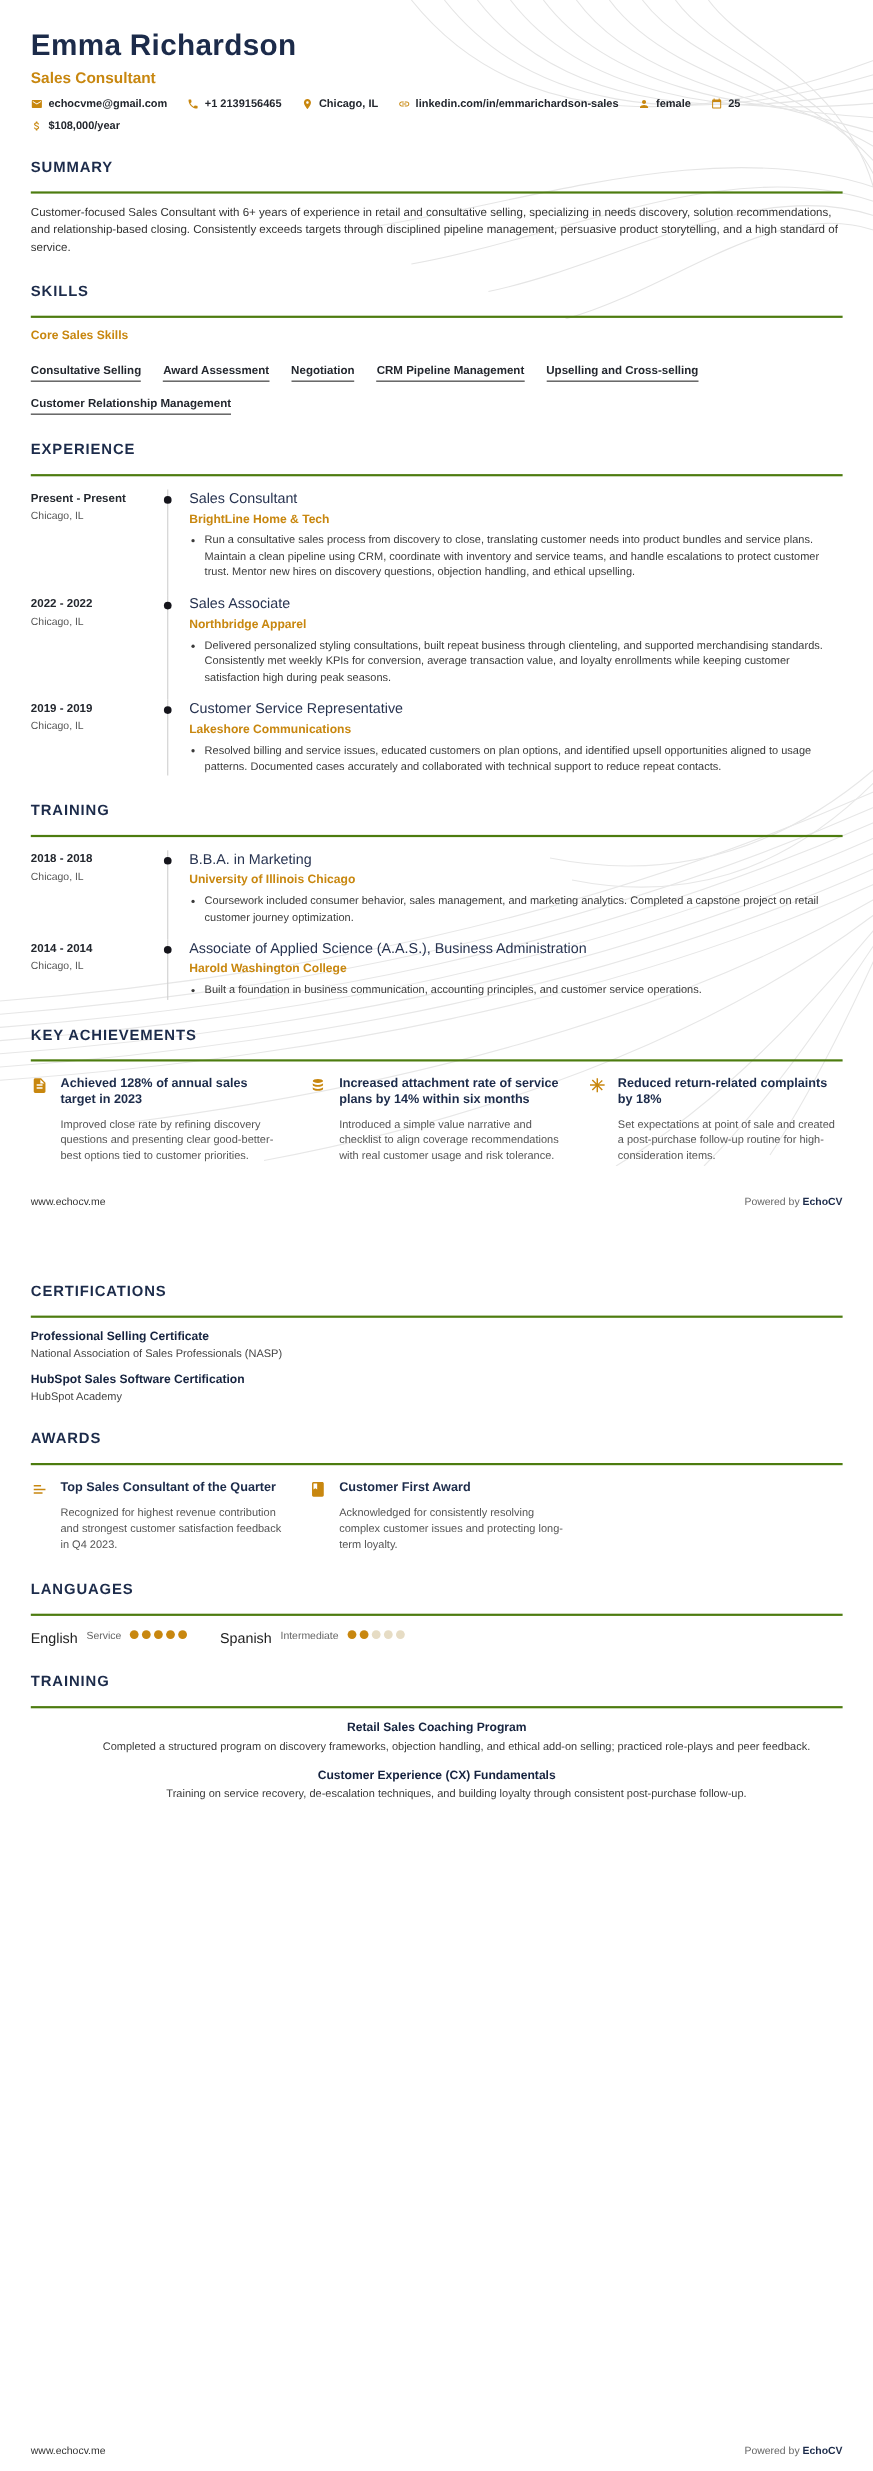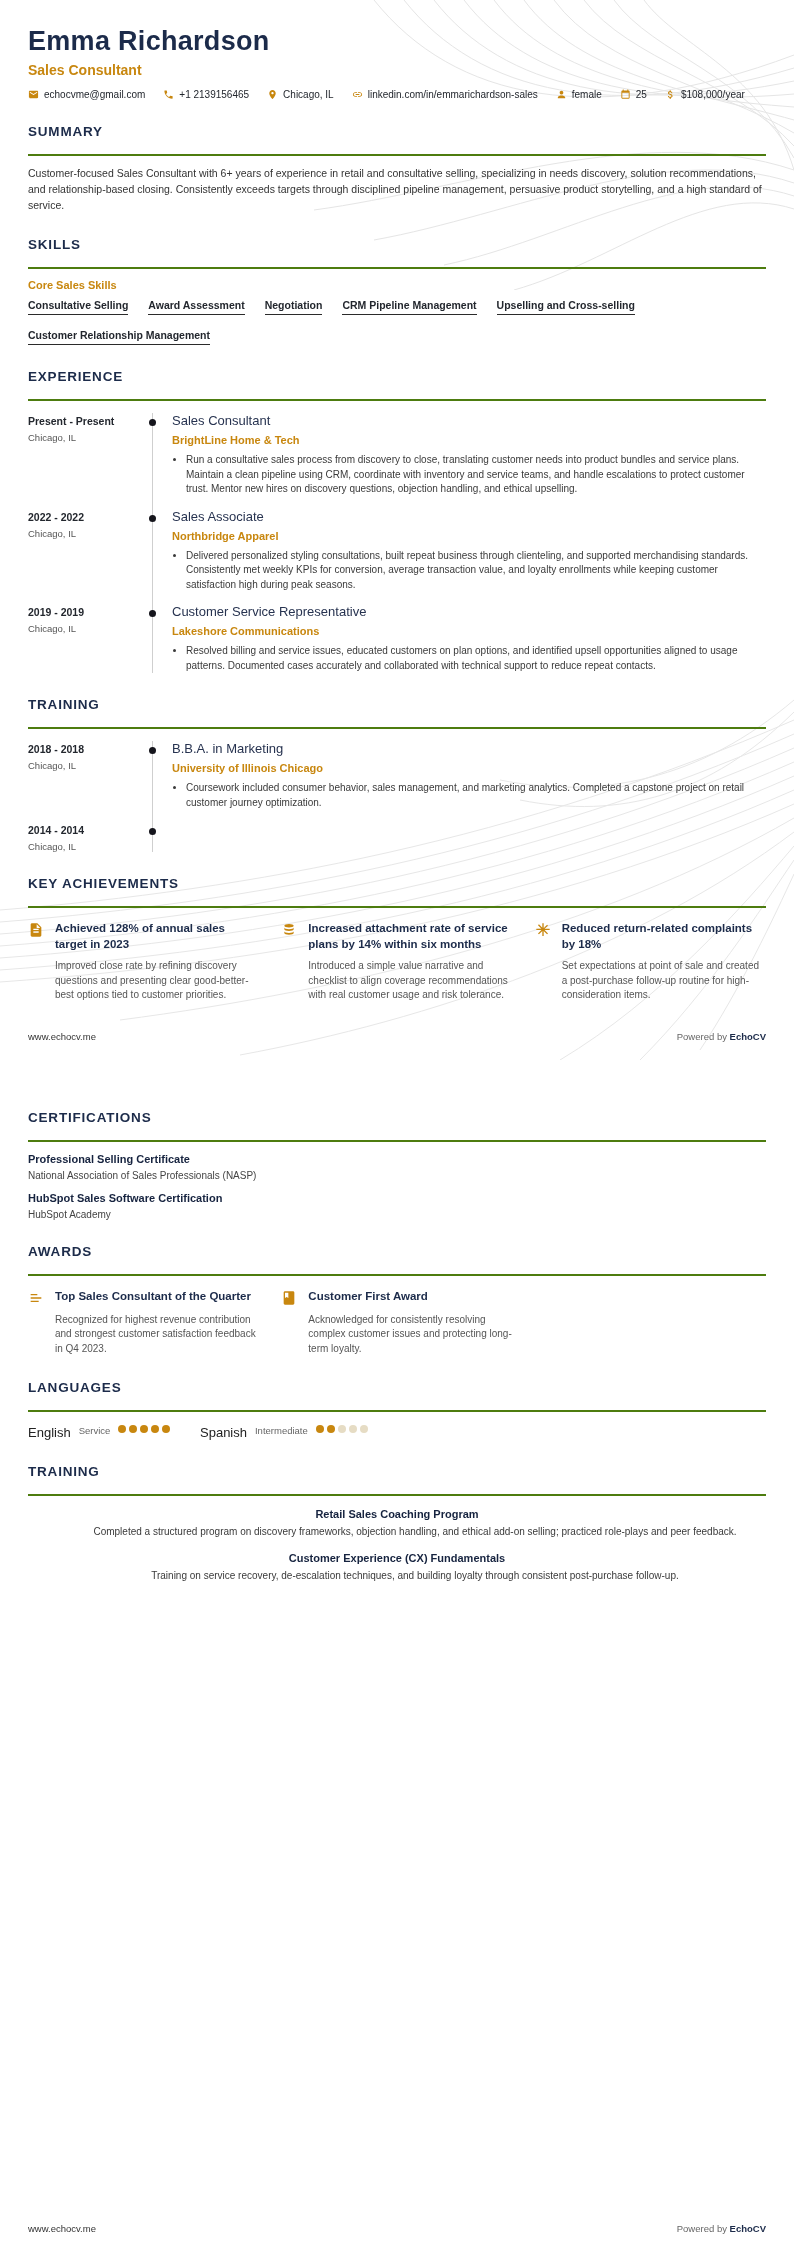--- a/index.html
+++ b/index.html
@@ -11,34 +11,34 @@
   .deco { position:absolute; z-index:0; pointer-events:none; }
   .deco-top { top:0; right:0; }
   .deco-mid { top:660px; left:0; }
 
   .content { position:relative; z-index:1; padding:26px 28px 0 28px; }
 
   
   .name { font-size:27px; font-weight:800; color:#1c2b4a; letter-spacing:.3px; }
   .role { font-size:14px; font-weight:700; color:#c8870f; margin-top:5px; }
   .contacts { display:flex; flex-wrap:wrap; align-items:center; column-gap:18px; row-gap:9px; margin-top:11px; }
-  .contact { display:flex; align-items:center; gap:5px; font-size:10px; font-weight:400; color:#23272e; }
+  .contact { display:flex; align-items:center; gap:5px; font-size:10px; font-weight:700; color:#23272e; }
   .ic { width:11px; height:11px; flex:none; }
   .ic svg { width:11px; height:11px; display:block; fill:#c8870f; }
 
   
   .section { margin-top:24px; }
   .sec-h { font-size:13.5px; font-weight:700; color:#1c2b4a; letter-spacing:.8px;
            border-bottom:2px solid #4d7c0f; padding-bottom:15px; }
 
   .summary-text { font-size:10.5px; line-height:1.5; color:#333; margin-top:10px; }
 
   
   .skill-group { font-size:11px; font-weight:700; color:#c8870f; margin-top:10px; }
-  .chips { display:flex; flex-wrap:wrap; column-gap:20px; row-gap:14px; margin-top:8px; }
+  .chips { display:flex; flex-wrap:wrap; column-gap:20px; row-gap:14px; margin-top:20px; }
   .chip { font-size:10.5px; font-weight:700; color:#23272e; border-bottom:1.5px solid #2b2b2b; padding-bottom:3px; }
 
   
   .tl-row { display:flex; margin-top:12px; }
   .tl-left { width:112px; flex:none; padding-top:2px; }
   .tl-date { font-size:10.5px; font-weight:700; color:#23272e; }
   .tl-loc  { font-size:9.5px; color:#555; margin-top:5px; }
   .tl-mid  { flex:none; width:26px; position:relative; }
   .tl-mid::before { content:""; position:absolute; left:12px; top:0; bottom:-12px; width:1px; background:#cfcfcf; }
   .tl-row:last-child .tl-mid::before { bottom:0; }
@@ -285,20 +285,27 @@
       </div>
 
       <div class="tl-row">
         <div class="tl-left">
           <div class="tl-date">2014 - 2014</div>
           <div class="tl-loc">Chicago, IL</div>
         </div>
         <div class="tl-mid">
             <span class="tl-dot"></span>
           </div>
+        <div class="tl-body">
+          <div class="tl-title">Associate of Applied Science (A.A.S.), Business Administration</div>
+          <div class="tl-company">Harold Washington College</div>
+          <ul>
+              <li>Built a foundation in business communication, accounting principles, and customer service operations.</li>
+            </ul>
+        </div>
       </div>
     </div>
 
     <div class="section">
       <div class="sec-h">KEY ACHIEVEMENTS</div>
       <div class="cards3">
 
         <div class="card">
           <span class="ic-lg">
               <svg viewBox="0 0 24 24">

